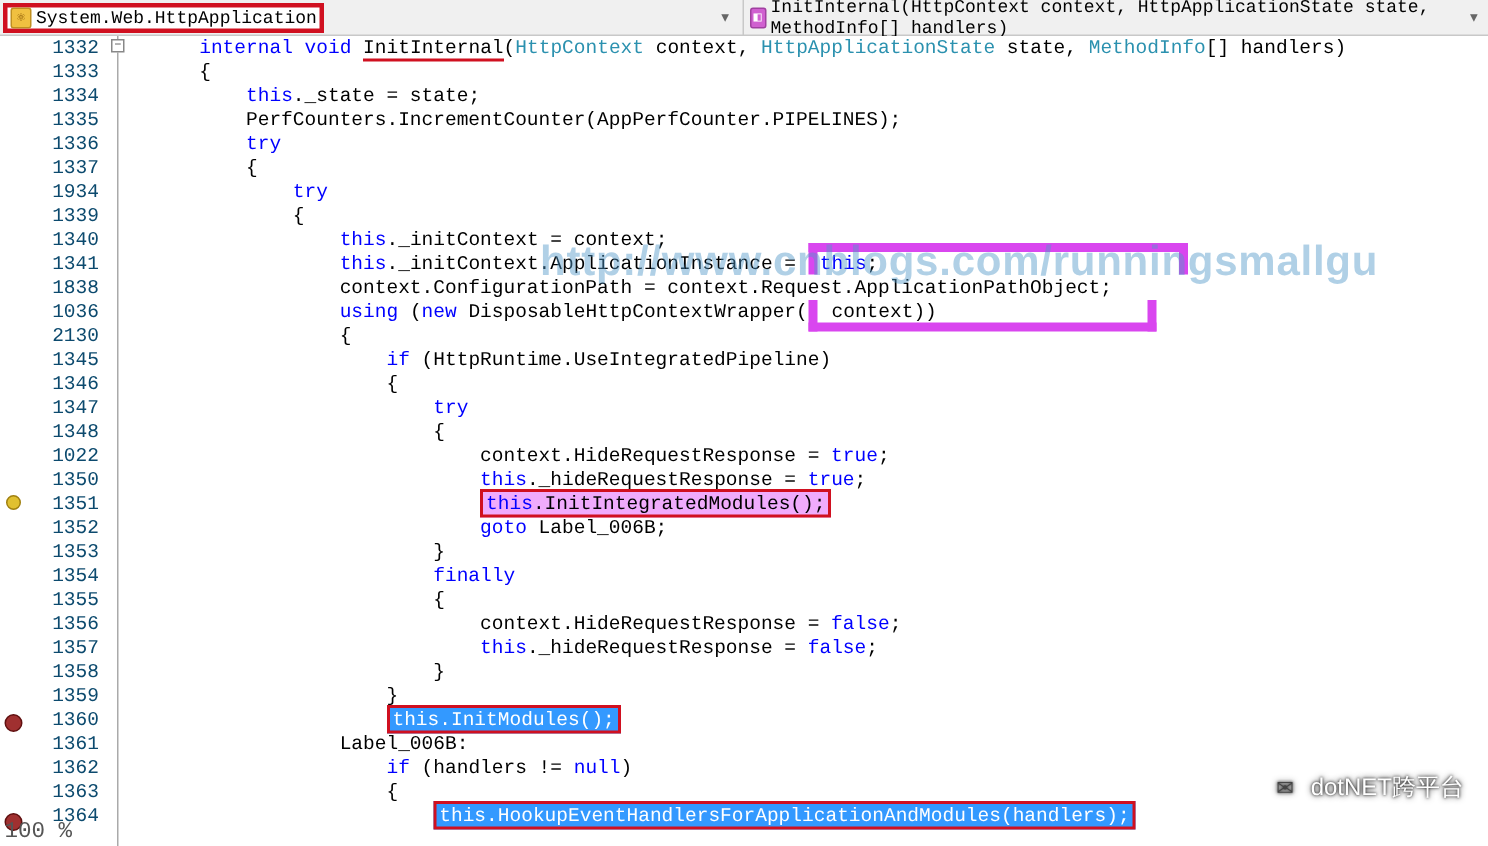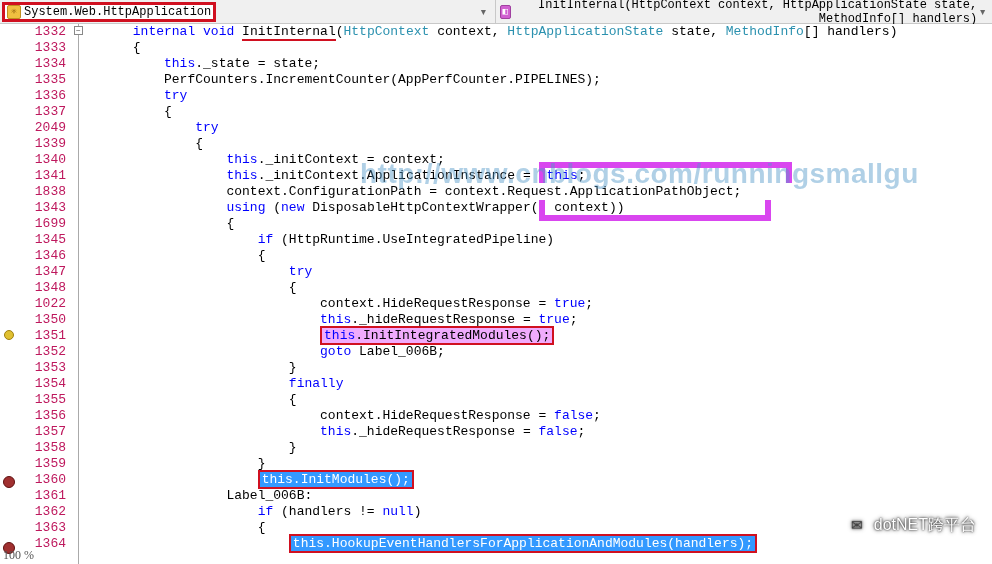--- a/index.html
+++ b/index.html
@@ -68,42 +68,41 @@
   .nav-dd {
     width: 14px;
     text-align: center;
     color: #666;
     margin-left: auto;
     margin-right: 4px;
     cursor: pointer;
   }
   .nav-text {
     font-size: 12px;
-    text-align: right;
   }
   .editor-area {
     display: flex;
     height: 540px;
   }
   .margin {
     width: 18px;
     background: #fff;
   }
   .margin-dot {
     width: 12px;
     height: 12px;
     border-radius: 50%;
     margin: 2px auto;
   }
   .margin-red { background: #a03030; border: 1px solid #601010; }
   .margin-yellow { background: #e0c030; border: 1px solid #a08010; width: 10px; height: 10px; }
   .gutter {
     width: 54px;
     background: #fff;
-    color: #be185d;
+    color: #0c4a6e;
     text-align: right;
     padding-right: 6px;
     font-size: 13px;
     line-height: 16px;
   }
   .fold {
     width: 14px;
     background: #fff;
     position: relative;
   }
@@ -176,24 +175,23 @@
     display: inline-flex;
     align-items: center;
     justify-content: center;
     color: #444;
     font-size: 14px;
   }
   .bottom-status {
     position: absolute;
     bottom: 0;
     left: 0;
-    font-size: 12px;
+    font-size: 15px;
     color: #555;
     padding: 1px 3px;
-    font-family: Liberation Serif, serif;
   }
 </style>
 </head>
 <body>
 
 <div class="nav-bar">
   <div class="nav-left">
     <span class="nav-box">
       <span class="nav-icon class-icon">⚛</span>
       <span class="nav-text">System.Web.HttpApplication</span>
@@ -249,27 +247,27 @@
         <div class="margin-dot margin-red"></div>
       </div>
     </div>
   <div class="gutter" id="gutter">
       <div>1332</div>
       <div>1333</div>
       <div>1334</div>
       <div>1335</div>
       <div>1336</div>
       <div>1337</div>
-      <div>2049</div>
+      <div>1934</div>
       <div>1339</div>
       <div>1340</div>
       <div>1341</div>
       <div>1838</div>
-      <div>1343</div>
-      <div>1699</div>
+      <div>1036</div>
+      <div>2130</div>
       <div>1345</div>
       <div>1346</div>
       <div>1347</div>
       <div>1348</div>
       <div>1022</div>
       <div>1350</div>
       <div>1351</div>
       <div>1352</div>
       <div>1353</div>
       <div>1354</div>

